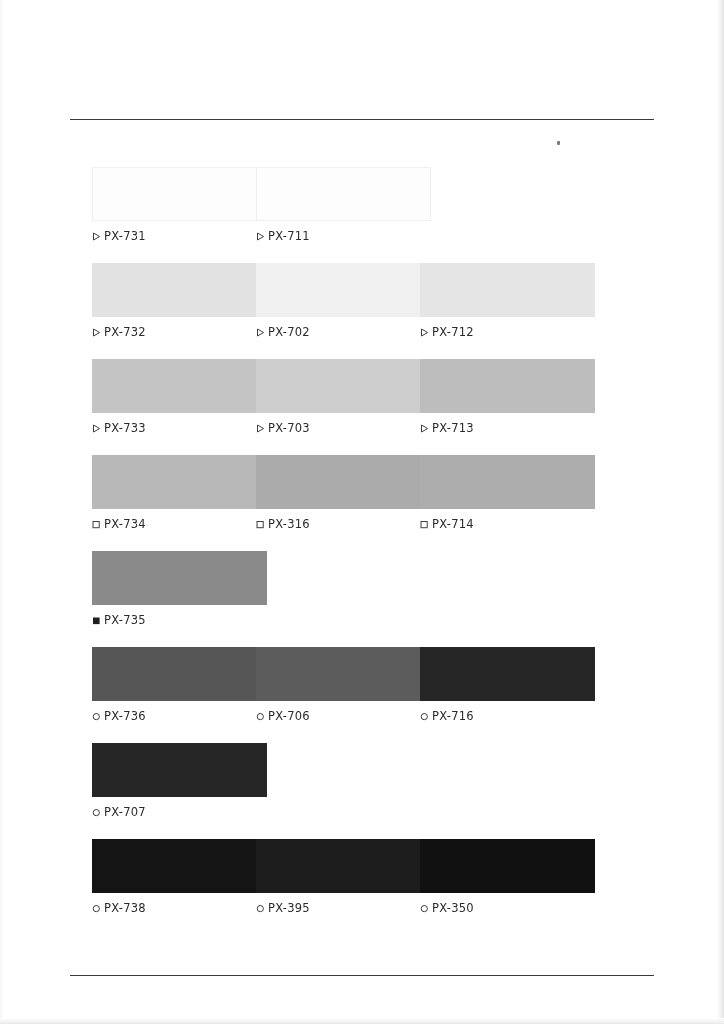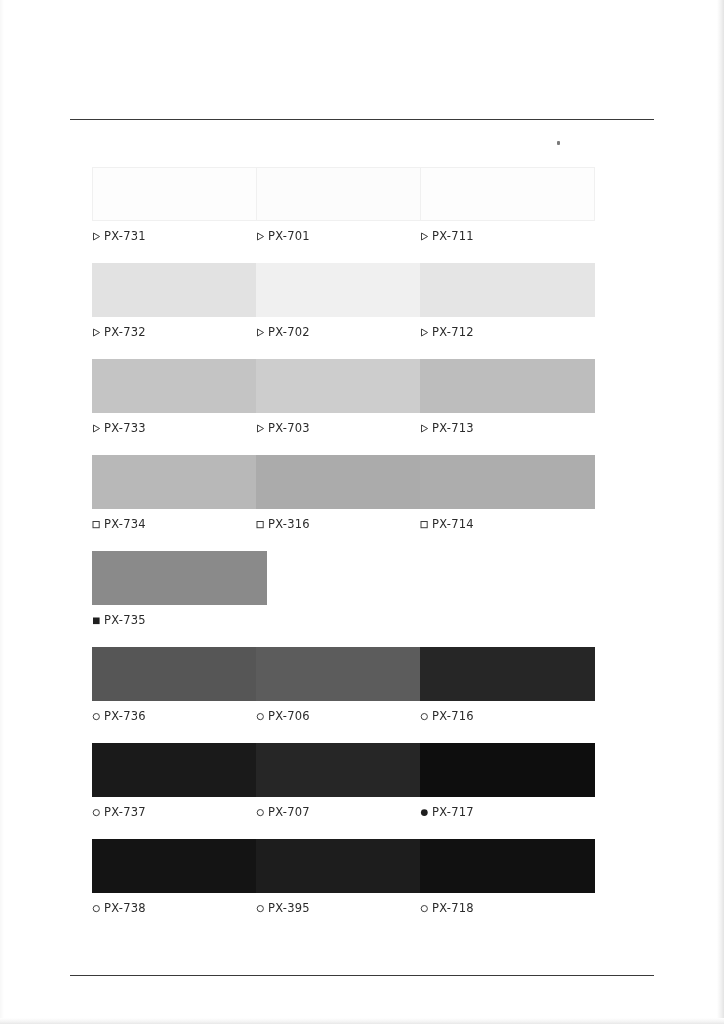--- a/index.html
+++ b/index.html
@@ -129,31 +129,20 @@
           <div class="caption">
             <span class="marker">
               <svg width="9" height="9" viewBox="0 0 9 9">
                 <path d="M1.5 1 L7.6 4.5 L1.5 8 Z" fill="none" stroke="#3f3f3f" stroke-width="1"></path>
               </svg>
             </span>
             <span class="code">PX-731</span>
           </div>
         </div>
         <div class="cell">
-          <div class="chip hairline" style="background: rgb(252, 252, 252);"></div>
-          <div class="caption">
-            <span class="marker">
-              <svg width="9" height="9" viewBox="0 0 9 9">
-                <path d="M1.5 1 L7.6 4.5 L1.5 8 Z" fill="none" stroke="#3f3f3f" stroke-width="1"></path>
-              </svg>
-            </span>
-            <span class="code">PX-701</span>
-          </div>
-        </div>
-        <div class="cell">
           <div class="chip hairline" style="background: rgb(253, 253, 253);"></div>
           <div class="caption">
             <span class="marker">
               <svg width="9" height="9" viewBox="0 0 9 9">
                 <path d="M1.5 1 L7.6 4.5 L1.5 8 Z" fill="none" stroke="#3f3f3f" stroke-width="1"></path>
               </svg>
             </span>
             <span class="code">PX-711</span>
           </div>
         </div>
@@ -306,52 +295,30 @@
               <svg width="9" height="9" viewBox="0 0 9 9">
                 <circle cx="4.3" cy="4.6" r="3.1" fill="none" stroke="#3f3f3f" stroke-width="1"></circle>
               </svg>
             </span>
             <span class="code">PX-716</span>
           </div>
         </div>
       </div>
       <div class="row">
         <div class="cell">
-          <div class="chip" style="background: rgb(26, 26, 26);"></div>
-          <div class="caption">
-            <span class="marker">
-              <svg width="9" height="9" viewBox="0 0 9 9">
-                <circle cx="4.3" cy="4.6" r="3.1" fill="none" stroke="#3f3f3f" stroke-width="1"></circle>
-              </svg>
-            </span>
-            <span class="code">PX-737</span>
-          </div>
-        </div>
-        <div class="cell">
           <div class="chip" style="background: rgb(38, 38, 38);"></div>
           <div class="caption">
             <span class="marker">
               <svg width="9" height="9" viewBox="0 0 9 9">
                 <circle cx="4.3" cy="4.6" r="3.1" fill="none" stroke="#3f3f3f" stroke-width="1"></circle>
               </svg>
             </span>
             <span class="code">PX-707</span>
           </div>
         </div>
-        <div class="cell">
-          <div class="chip" style="background: rgb(14, 14, 14);"></div>
-          <div class="caption">
-            <span class="marker">
-              <svg width="9" height="9" viewBox="0 0 9 9">
-                <circle cx="4.3" cy="4.6" r="3.4" fill="#1f1f1f"></circle>
-              </svg>
-            </span>
-            <span class="code">PX-717</span>
-          </div>
-        </div>
       </div>
       <div class="row">
         <div class="cell">
           <div class="chip" style="background: rgb(20, 20, 20);"></div>
           <div class="caption">
             <span class="marker">
               <svg width="9" height="9" viewBox="0 0 9 9">
                 <circle cx="4.3" cy="4.6" r="3.1" fill="none" stroke="#3f3f3f" stroke-width="1"></circle>
               </svg>
             </span>
@@ -370,21 +337,21 @@
           </div>
         </div>
         <div class="cell">
           <div class="chip" style="background: rgb(17, 17, 17);"></div>
           <div class="caption">
             <span class="marker">
               <svg width="9" height="9" viewBox="0 0 9 9">
                 <circle cx="4.3" cy="4.6" r="3.1" fill="none" stroke="#3f3f3f" stroke-width="1"></circle>
               </svg>
             </span>
-            <span class="code">PX-718</span>
+            <span class="code">PX-350</span>
           </div>
         </div>
       </div>
     </div>
 
   <div class="rule bottom"></div>
 
 </div>
 
 </body></html>

